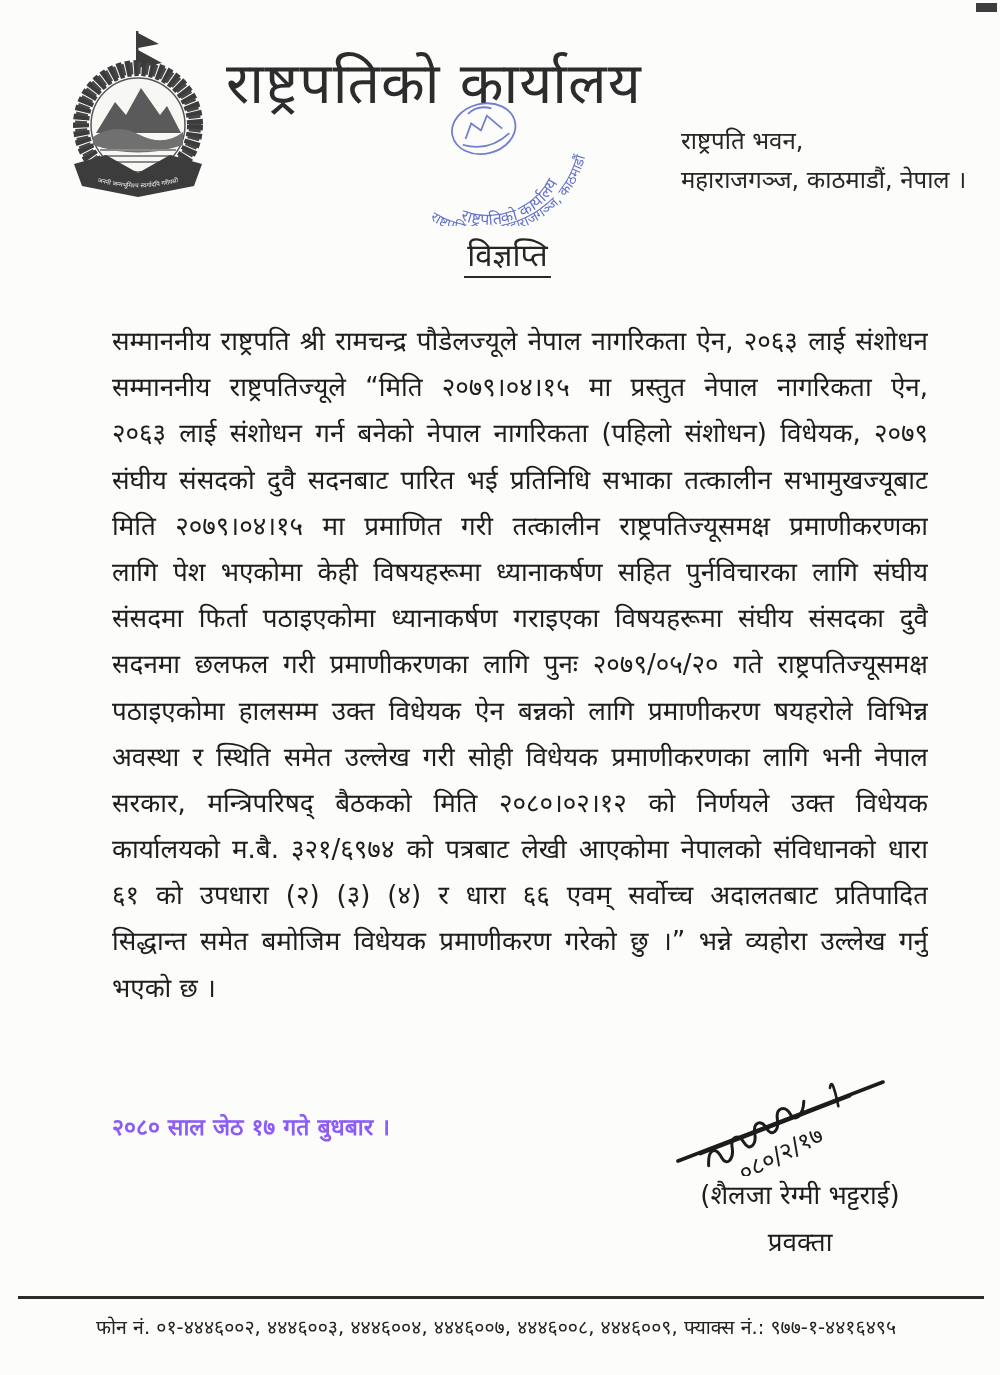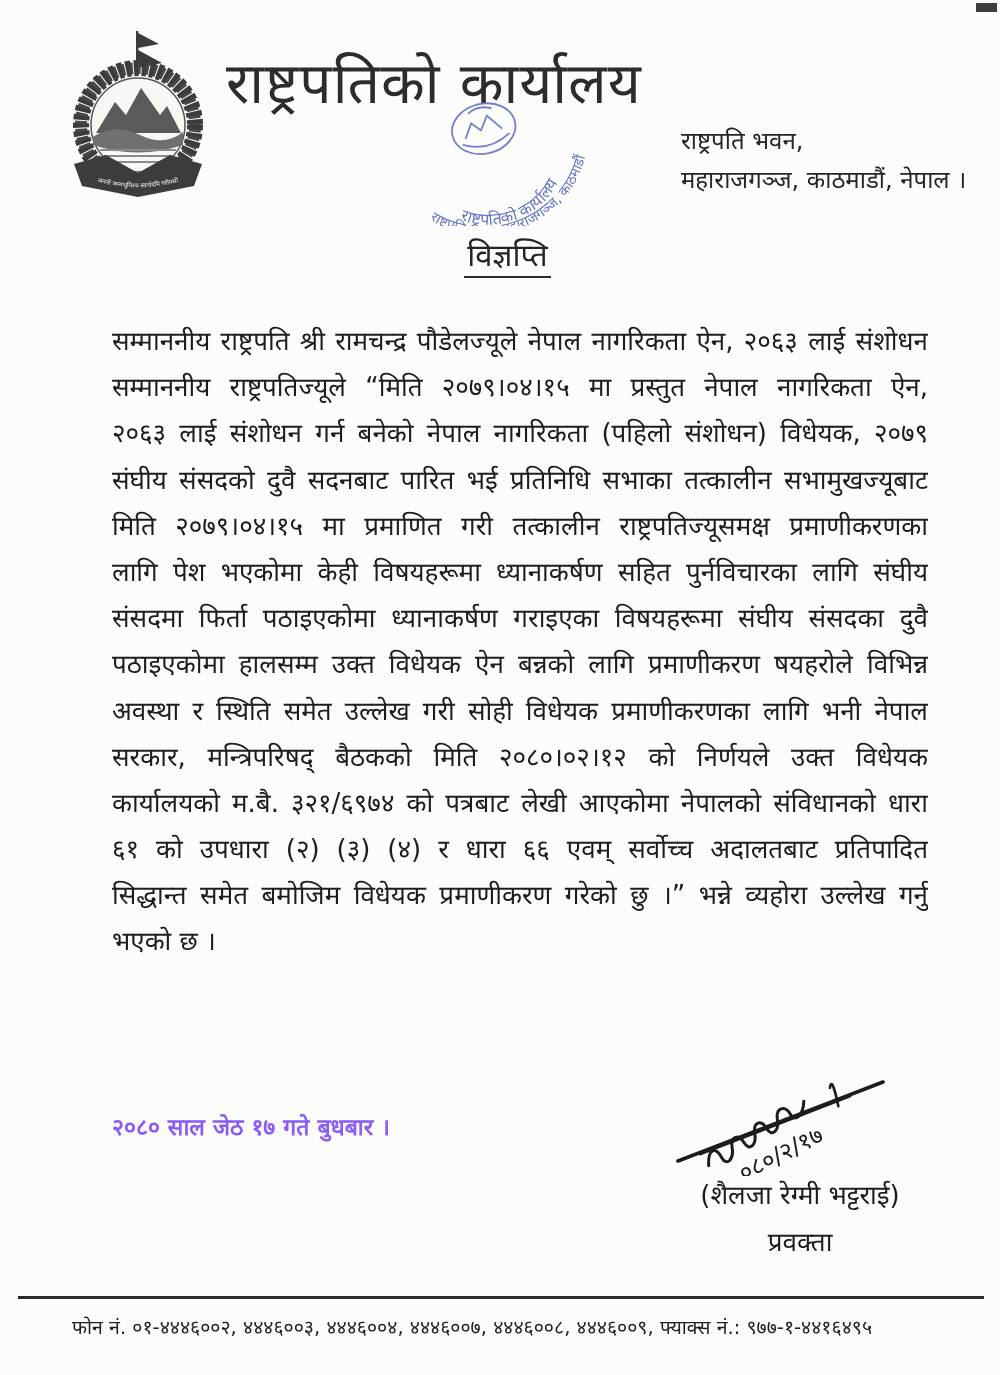--- a/index.html
+++ b/index.html
@@ -109,21 +109,21 @@
   }
   
   .footer-rule {
     position: absolute;
     left: 18px; top: 1296px;
     width: 966px; height: 3px;
     background: #2b2b2b;
   }
   .footer-contact {
     position: absolute;
-    left: 72px; top: 1313px;
+    left: 96px; top: 1313px;
     width: 880px;
     font-size: 19.5px;
     color: #222;
     white-space: nowrap;
   }
 </style>
 </head>
 <body>
 
 <div class="page">
@@ -189,20 +189,21 @@
   </div>
 
   <div class="body-text">
     <div class="body-line">सम्माननीय राष्ट्रपति श्री रामचन्द्र पौडेलज्यूले नेपाल नागरिकता ऐन, २०६३ लाई संशोधन</div>
     <div class="body-line">सम्माननीय राष्ट्रपतिज्यूले “मिति २०७९।०४।१५ मा प्रस्तुत नेपाल नागरिकता ऐन,</div>
     <div class="body-line">२०६३ लाई संशोधन गर्न बनेको नेपाल नागरिकता (पहिलो संशोधन) विधेयक, २०७९</div>
     <div class="body-line">संघीय संसदको दुवै सदनबाट पारित भई प्रतिनिधि सभाका तत्कालीन सभामुखज्यूबाट</div>
     <div class="body-line">मिति २०७९।०४।१५ मा प्रमाणित गरी तत्कालीन राष्ट्रपतिज्यूसमक्ष प्रमाणीकरणका</div>
     <div class="body-line">लागि पेश भएकोमा केही विषयहरूमा ध्यानाकर्षण सहित पुर्नविचारका लागि संघीय</div>
     <div class="body-line">संसदमा फिर्ता पठाइएकोमा ध्यानाकर्षण गराइएका विषयहरूमा संघीय संसदका दुवै</div>
+    <div class="body-line">सदनमा छलफल गरी प्रमाणीकरणका लागि पुनः २०७९/०५/२० गते राष्ट्रपतिज्यूसमक्ष</div>
     <div class="body-line">पठाइएकोमा हालसम्म उक्त विधेयक ऐन बन्नको लागि प्रमाणीकरण षयहरोले विभिन्न</div>
     <div class="body-line">अवस्था र स्थिति समेत उल्लेख गरी सोही विधेयक प्रमाणीकरणका लागि भनी नेपाल</div>
     <div class="body-line">सरकार, मन्त्रिपरिषद् बैठकको मिति २०८०।०२।१२ को निर्णयले उक्त विधेयक</div>
     <div class="body-line">कार्यालयको म.बै. ३२१/६९७४ को पत्रबाट लेखी आएकोमा नेपालको संविधानको धारा</div>
     <div class="body-line">६१ को उपधारा (२) (३) (४) र धारा ६६ एवम् सर्वोच्च अदालतबाट प्रतिपादित</div>
     <div class="body-line">सिद्धान्त समेत बमोजिम विधेयक प्रमाणीकरण गरेको छु ।” भन्ने व्यहोरा उल्लेख गर्नु</div>
     <div class="body-line last">भएको छ ।</div>
   </div>
 
   <div class="date-line">२०८० साल जेठ १७ गते बुधबार ।</div>

